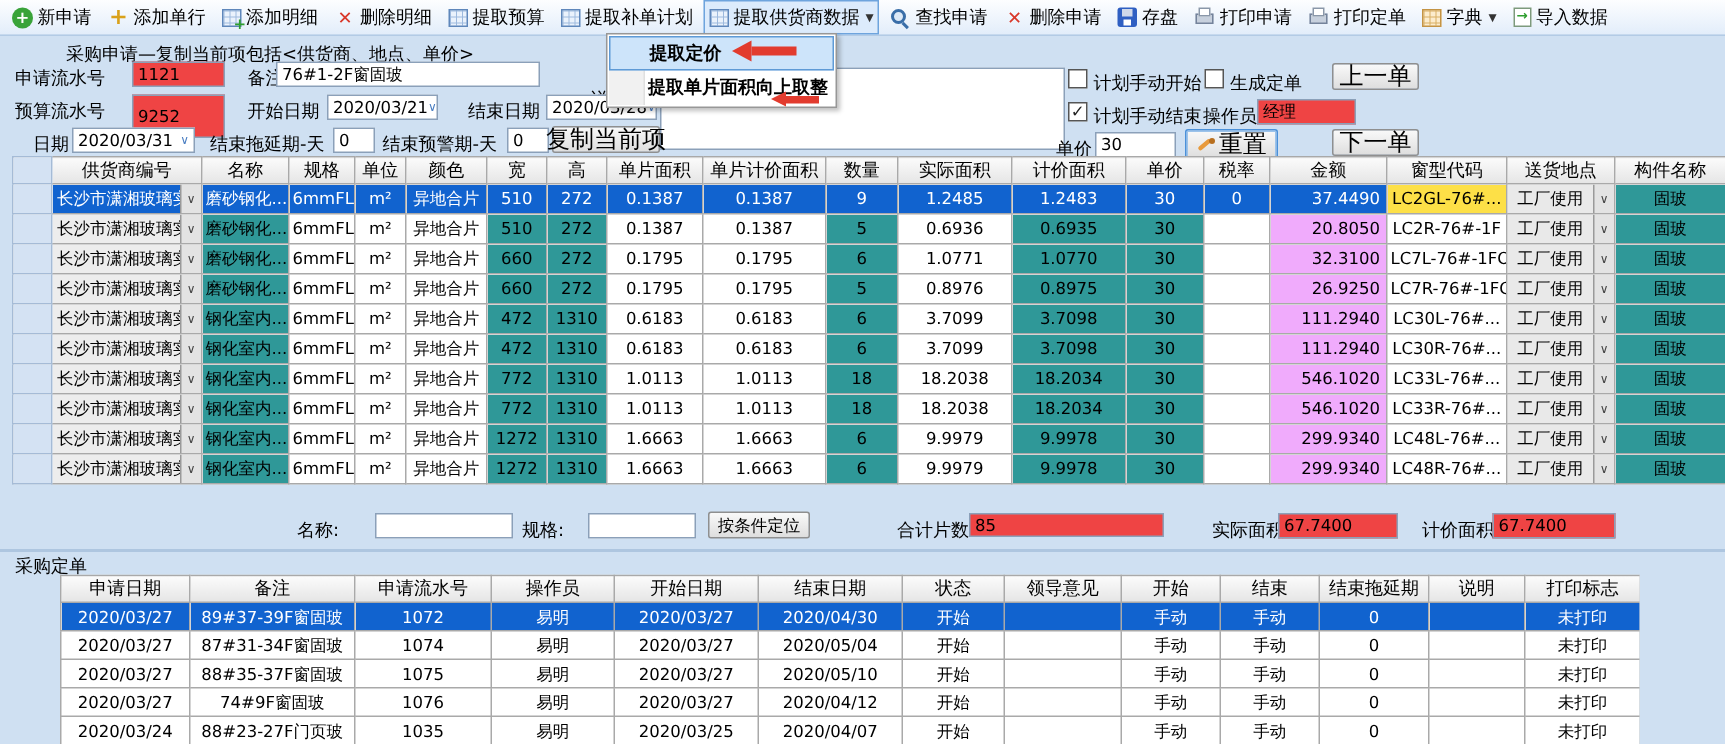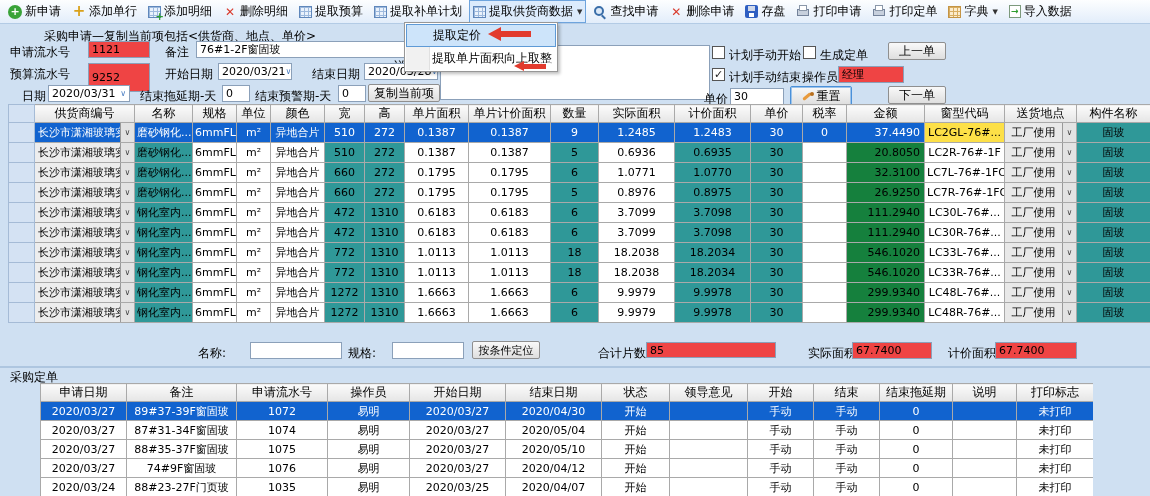--- a/index.html
+++ b/index.html
@@ -35,49 +35,49 @@
 
   
   .lbl{position:absolute;white-space:nowrap;}
   .inp{position:absolute;background:#fff;border:1px solid #8ba0b9;display:flex;align-items:center;
     padding:0 3px;font-size:11px;box-sizing:border-box;overflow:hidden;white-space:nowrap;}
   .ro{background:#ef4444;}
   .dc{margin-left:auto;font-size:8px;color:#4a7ec2;}
   .txtarea{position:absolute;background:#fff;border:1px solid #8ba0b9;box-sizing:border-box;}
   .btn{position:absolute;display:flex;align-items:center;justify-content:center;gap:3px;
     background:linear-gradient(#f9f9f9,#dedede);border:1px solid #8f8f8f;border-radius:2px;
-    font-size:12px;box-sizing:border-box;white-space:nowrap;cursor:default;}
+    font-size:16px;box-sizing:border-box;white-space:nowrap;cursor:default;}
   .btn.focus{border:1px solid #4a90d9;box-shadow:0 0 0 1px #9cc3ea inset;}
   .cb{position:absolute;width:13px;height:13px;background:#fff;border:1px solid #555;box-sizing:border-box;
     display:flex;align-items:center;justify-content:center;font-size:11px;color:#222;}
   .ic-reset{width:12px;height:12px;position:relative;}
   .ic-reset::before{content:"";position:absolute;left:0;top:5px;width:10px;height:3px;background:#e89a3c;border-radius:2px;transform:rotate(-40deg);}
   .ic-reset::after{content:"";position:absolute;right:0;bottom:6px;width:4px;height:4px;background:#b86f1e;border-radius:50%;}
 
   
   .menu{position:absolute;left:404px;top:22px;width:154px;background:#fff;border:1px solid #979797;
     box-shadow:2px 2px 3px rgba(0,0,0,.25);z-index:30;padding:1px;box-sizing:border-box;}
   .menu::before{content:"";position:absolute;left:1px;top:1px;bottom:1px;width:23px;background:#f1f1f1;border-right:1px solid #e0e0e0;}
-  .menu-item{height:23px;display:flex;align-items:center;padding-left:26px;position:relative;box-sizing:border-box;}
+  .menu-item{height:23px;display:flex;align-items:center;padding-left:26px;position:relative;box-sizing:border-box;font-weight:bold;}
   .menu-item.hl{background:#cde4fa;border:1px solid #5e9ad6;}
   .arrow{position:absolute;z-index:40;display:flex;align-items:center;}
   .arrow .head{width:0;height:0;border-top:7px solid transparent;border-bottom:7px solid transparent;border-right:13px solid #e23b2e;}
   .arrow .tail{width:30px;height:6px;background:#e23b2e;}
   .arrow.small .head{border-top-width:5px;border-bottom-width:5px;border-right-width:10px;}
   .arrow.small .tail{width:22px;height:5px;}
 
   
   .gridwrap{position:absolute;left:8px;top:104px;width:1142px;}
   table.grid{border-collapse:collapse;table-layout:fixed;width:1142px;font-size:11px;background:#fff;}
   .grid th{background:linear-gradient(#fbfbfb,#e5e5e5);border:1px solid #a9a9a9;font-weight:normal;
     height:15px;font-size:12px;padding:0 1px;overflow:hidden;white-space:nowrap;}
   .grid td{border:1px solid #a9a9a9;height:20px;text-align:center;padding:0 2px;overflow:hidden;white-space:nowrap;box-sizing:border-box;}
   .grid td.t,.grid td.tk{background:#2f9898;}
   .grid td.w,.grid td.cw{background:#fff;}
-  .grid td.amt{background:#15803d;text-align:right;padding-right:4px;}
+  .grid td.amt{background:#f0abfc;text-align:right;padding-right:4px;}
   .grid td.gut,.grid th.gut{background:#d4e2f3;border-color:#a5bbd6;}
   .grid td.combo{background:#ededed;padding:0;}
   .grid td.dlv{background:#e9e9e9;padding:0;}
   .cellflex{display:flex;align-items:center;height:100%;}
   .combo .ctxt{flex:1;text-align:left;padding-left:3px;overflow:hidden;white-space:nowrap;}
   .dlv .ctxt{flex:1;text-align:center;overflow:hidden;white-space:nowrap;}
   .car{width:13px;align-self:stretch;display:flex;align-items:center;justify-content:center;
     background:#e3e3e3;border-left:1px solid #9a9a9a;font-size:8px;color:#444;flex:none;}
   .grid tr.sel td{background:#1163cf;color:#fff;}
   .grid tr.sel td.gut{background:#d4e2f3;}
@@ -162,21 +162,21 @@
     </div>
 
   <div class="lbl" style="left:44px;top:28px">采购申请—复制当前项包括&lt;供货商、地点、单价&gt;</div>
 
   <div class="lbl" style="left:10px;top:44px">申请流水号</div>
   <div class="inp ro" style="left:88px;top:41px;width:62px;height:17px">
       <span>1121</span>
     </div>
 
   <div class="lbl" style="left:165px;top:44px">备注</div>
-  <div class="inp" style="left:196px;top:41px;width:216px;height:17px">
+  <div class="inp" style="left:184px;top:41px;width:176px;height:17px">
       <span>76#1-2F窗固玻</span>
     </div>
 
   <div class="lbl" style="left:394px;top:58px">说明</div>
   <div class="txtarea" style="left:440px;top:45px;width:270px;height:55px"></div>
 
   <div class="lbl" style="left:10px;top:66px">预算流水号</div>
   <div class="inp ro" style="left:88px;top:63px;width:62px;height:29px">
       <span>9252</span>
     </div>

